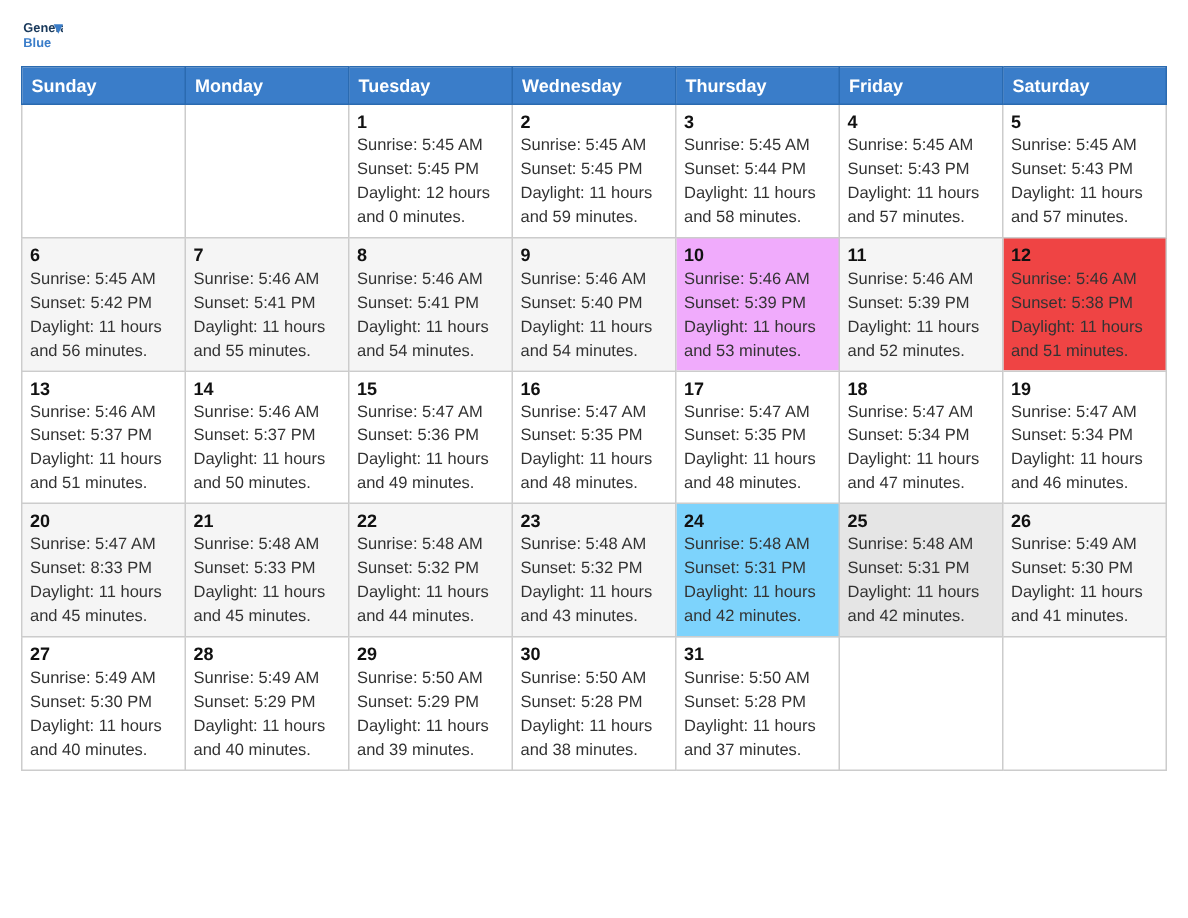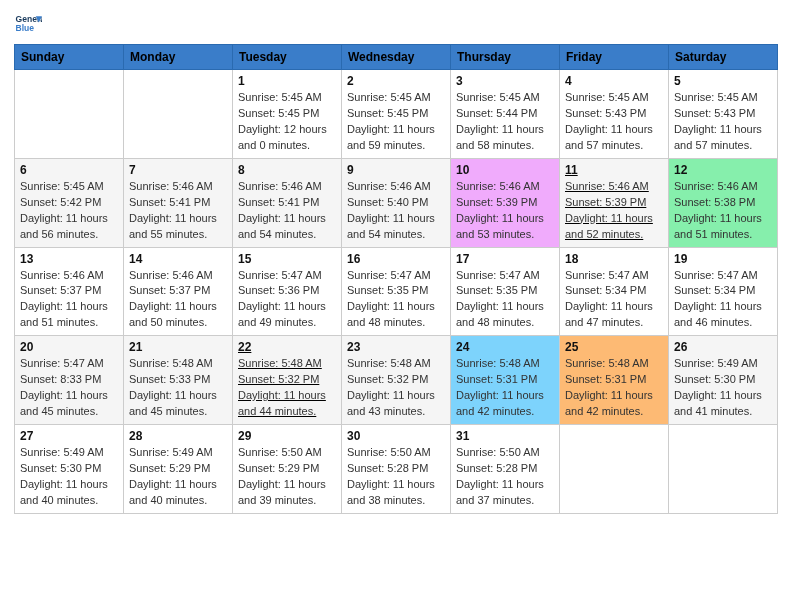--- a/index.html
+++ b/index.html
@@ -45,21 +45,21 @@
       color: #444;
       margin-top: 2px;
     }
     .calendar-table {
       width: 100%;
       border-collapse: collapse;
       font-size: 10.5px;
     }
     .calendar-table th {
       background: #3a7dc9;
-      color: #000000;
+      color: #ffffff;
       text-align: left;
       padding: 5px 6px;
       font-size: 12px;
       font-weight: bold;
       border: 1px solid #2a6ab0;
     }
     .calendar-table td {
       border: 1px solid #ccc;
       vertical-align: top;
       padding: 4px 5px;
@@ -193,28 +193,28 @@
 Daylight: 11 hours
 and 54 minutes.</div>
           </td>
           <td style="background: #f0abfc;">
             <span class="day-number">10</span>
             <div class="day-info">Sunrise: 5:46 AM
 Sunset: 5:39 PM
 Daylight: 11 hours
 and 53 minutes.</div>
           </td>
-          <td style="background: rgb(245, 245, 245); text-decoration: underline;">
+          <td style="background: rgb(245, 245, 245);">
             <span class="day-number">11</span>
             <div class="day-info">Sunrise: 5:46 AM
 Sunset: 5:39 PM
 Daylight: 11 hours
 and 52 minutes.</div>
           </td>
-          <td style="background: #86efac;">
+          <td style="background: #ef4444;">
             <span class="day-number">12</span>
             <div class="day-info">Sunrise: 5:46 AM
 Sunset: 5:38 PM
 Daylight: 11 hours
 and 51 minutes.</div>
           </td>
         </tr>
         <tr>
           <td>
             <span class="day-number">13</span>
@@ -274,42 +274,42 @@
 Daylight: 11 hours
 and 45 minutes.</div>
           </td>
           <td style="background: rgb(245, 245, 245);">
             <span class="day-number">21</span>
             <div class="day-info">Sunrise: 5:48 AM
 Sunset: 5:33 PM
 Daylight: 11 hours
 and 45 minutes.</div>
           </td>
-          <td style="background: rgb(245, 245, 245); text-decoration: underline;">
+          <td style="background: rgb(245, 245, 245);">
             <span class="day-number">22</span>
             <div class="day-info">Sunrise: 5:48 AM
 Sunset: 5:32 PM
 Daylight: 11 hours
 and 44 minutes.</div>
           </td>
           <td style="background: rgb(245, 245, 245);">
             <span class="day-number">23</span>
             <div class="day-info">Sunrise: 5:48 AM
 Sunset: 5:32 PM
 Daylight: 11 hours
 and 43 minutes.</div>
           </td>
           <td style="background: #7dd3fc;">
             <span class="day-number">24</span>
             <div class="day-info">Sunrise: 5:48 AM
 Sunset: 5:31 PM
 Daylight: 11 hours
 and 42 minutes.</div>
           </td>
-          <td style="background: #fdba74;">
+          <td style="background: #e5e5e5;">
             <span class="day-number">25</span>
             <div class="day-info">Sunrise: 5:48 AM
 Sunset: 5:31 PM
 Daylight: 11 hours
 and 42 minutes.</div>
           </td>
           <td style="background: rgb(245, 245, 245);">
             <span class="day-number">26</span>
             <div class="day-info">Sunrise: 5:49 AM
 Sunset: 5:30 PM

